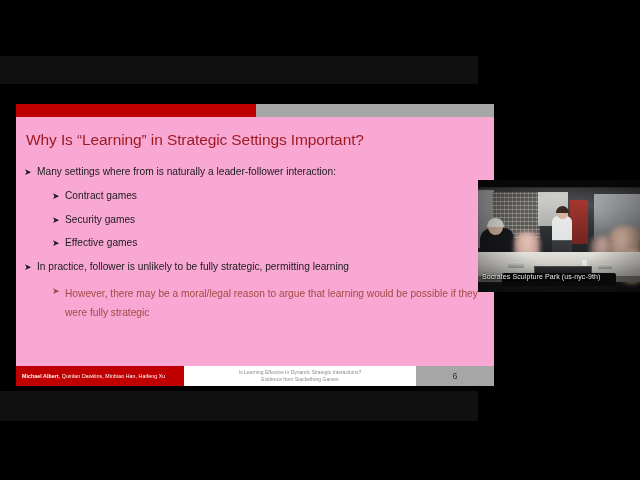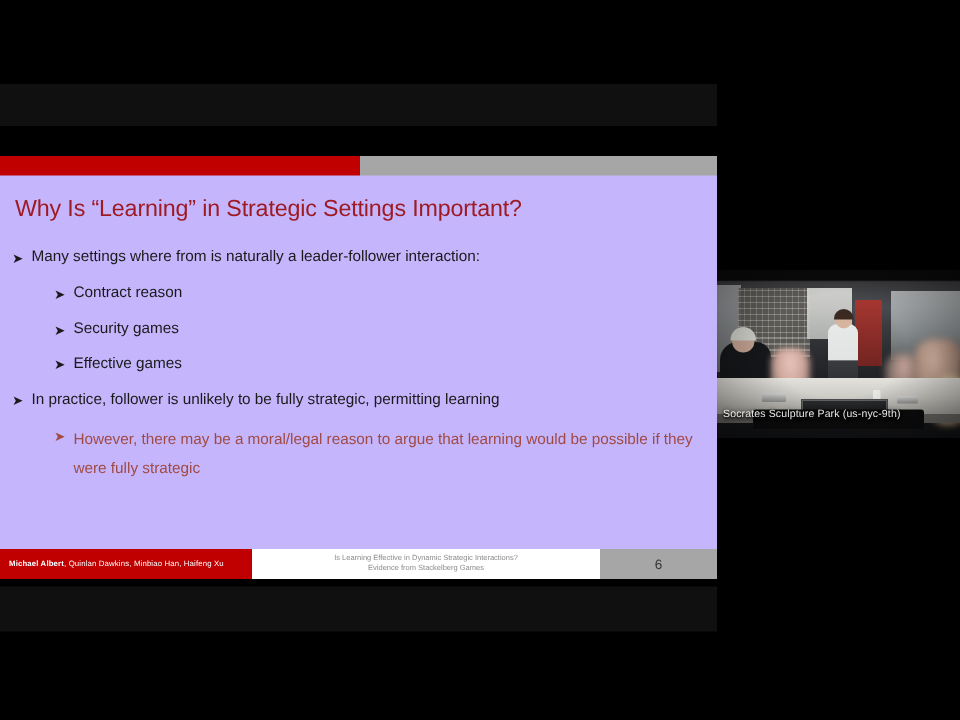--- a/index.html
+++ b/index.html
@@ -28,25 +28,25 @@
     left: 0;
     width: 478px;
     background: #101010;
   }
   #band-top    { top: 56px;  height: 28px; }
   #band-bottom { top: 391px; height: 30px; }
 
   
   #slide {
     position: absolute;
-    left: 0;
+    left: 16px;
     top: 104px;
     width: 478px;
     height: 282px;
-    background: #c4b5fd;
+    background: #f9a8d4;
   }
 
   
   #header-bars {
     position: absolute;
     left: 0; top: 0;
     width: 478px;
     height: 13px;
     display: flex;
   }
@@ -371,21 +371,21 @@
 
     <div id="body">
 
       <div class="bullet level-1">
         <span class="marker">➤</span>
         <span class="txt">Many settings where from is naturally a leader-follower interaction:</span>
       </div>
 
       <div class="bullet level-2">
         <span class="marker">➤</span>
-        <span class="txt">Contract reason</span>
+        <span class="txt">Contract games</span>
       </div>
 
       <div class="bullet level-2">
         <span class="marker">➤</span>
         <span class="txt">Security games</span>
       </div>
 
       <div class="bullet level-2">
         <span class="marker">➤</span>
         <span class="txt">Effective games</span>

